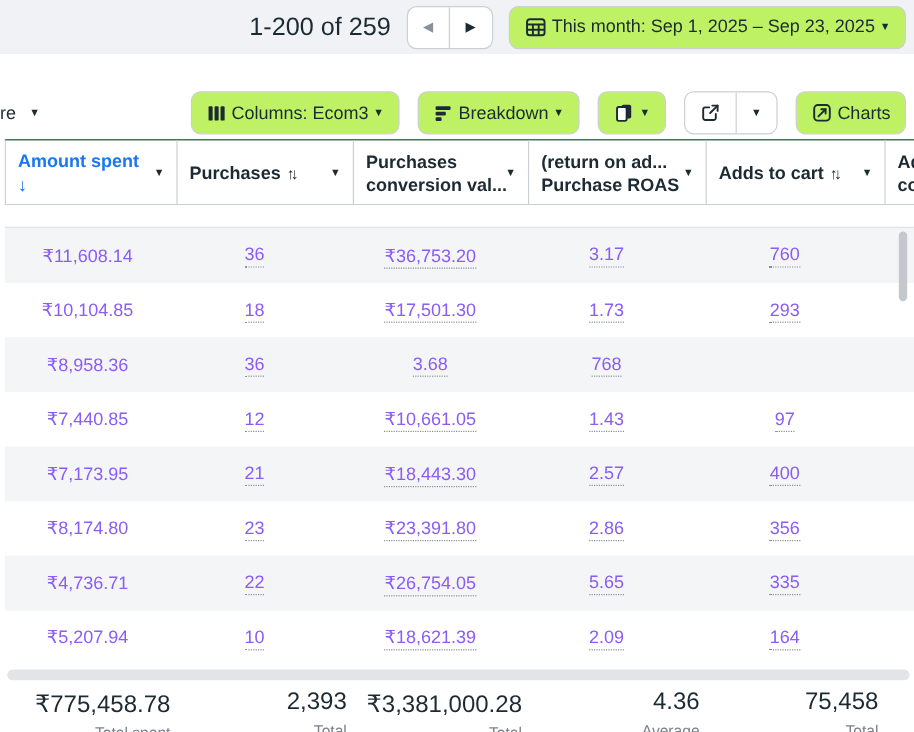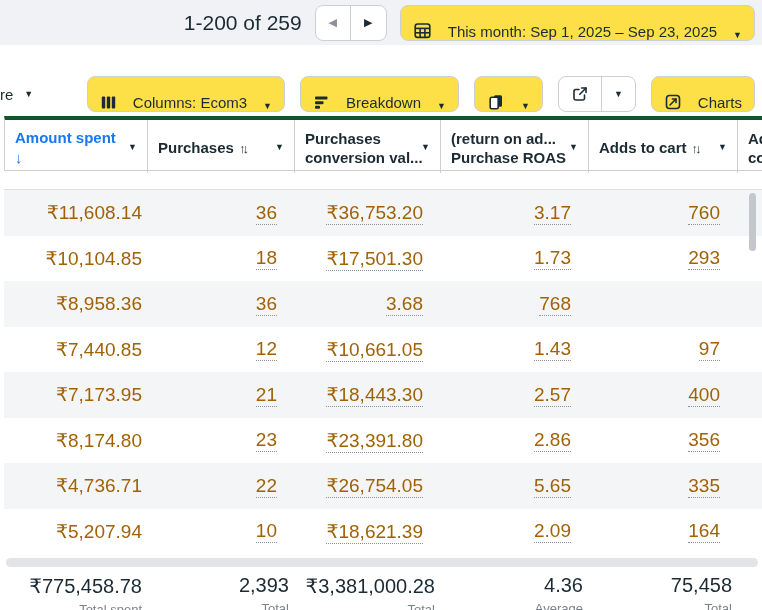--- a/index.html
+++ b/index.html
@@ -20,22 +20,22 @@
     border: 1px solid #ccd0d5; border-radius: 8px; overflow: hidden;
   }
   .pager button {
     width: 35px; border: none; background: transparent; cursor: pointer;
     font-size: 11px; display: flex; align-items: center; justify-content: center;
     font-family: inherit;
   }
   .pager .prev { border-right: 1px solid #ccd0d5; color: #8a9199; }
   .pager .next { color: #1c2b33; }
   .btn {
-    display: flex; align-items: flex-end; gap: 16px; height: 36px;
-    background: #fde047; border: 1px solid #ccd0d5; border-radius: 8px;
+    display: flex; align-items: center; gap: 4px; height: 36px;
+    background: #bef264; border: 1px solid #ccd0d5; border-radius: 8px;
     padding: 0 12px; font-size: 15px; font-weight: 500; color: #1c2b33;
     cursor: pointer; font-family: inherit; white-space: nowrap;
   }
   .caret { font-size: 9px; color: #1c2b33; line-height: 1; }
   .icon svg { display: block; }
   .icon .stroke { fill: none; stroke: #1c2b33; stroke-width: 1.6; }
   .icon .fill { fill: #1c2b33; }
 
   
   .toolbar {
@@ -51,21 +51,21 @@
     display: flex; align-items: center; gap: 15px;
   }
   .seg { display: flex; height: 36px; border: 1px solid #ccd0d5; border-radius: 8px; background:#fff; overflow: hidden; }
   .seg .cell { display: flex; align-items: center; padding: 0 12px; cursor: pointer; }
   .seg .cell + .cell { border-left: 1px solid #ccd0d5; }
 
   
   .table { margin-left: 4px; width: 758px; position: relative; }
   .grid-cols { display: grid; grid-template-columns: 143px 147px 146px 148px 149px 1fr; }
   .thead {
-    border-top: 4px solid #14532d; border-bottom: 1px solid #ccd0d5;
+    border-top: 1px solid #14532d; border-bottom: 1px solid #ccd0d5;
     border-left: 1px solid #ccd0d5; height: 55px; background: #fff;
   }
   .th {
     position: relative; padding: 8px 24px 6px 10px;
     font-weight: 600; font-size: 15px; line-height: 1.28;
     display: flex; flex-direction: column; justify-content: center;
     cursor: pointer;
   }
   .th { border-right: 1px solid #ccd0d5; }
   .th:last-child { border-right: none; }
@@ -74,21 +74,21 @@
   .sort-desc { color: #1877f2; font-size: 15px; font-weight: 600; margin-top: 1px; }
   .sort-pair { letter-spacing: -3px; font-size: 13px; font-weight: 600; margin-left: 5px; }
   .nowrap { white-space: nowrap; }
 
   .gap-strip { height: 19px; background: #fff; border-bottom: 1px solid #dfe1e5; }
 
   .rows { position: relative; }
   .tr { height: 45.5px; align-items: center; }
   .tr:nth-child(odd) { background: #f4f5f6; }
   .tr:nth-child(even) { background: #fff; }
-  .td { text-align: right; padding-right: 17px; font-size: 19px; color: #a16207; }
+  .td { text-align: center; padding-right: 17px; font-size: 15px; color: #8b5cf6; }
   .td.spend { padding-right: 5px; }
   .dotted { border-bottom: 1px dotted #8a9199; padding-bottom: 1px; cursor: pointer; }
   .vthumb {
     position: absolute; right: 6px; top: 3px; width: 7px; height: 58px;
     background: #c4c8cd; border-radius: 4px; cursor: grab;
   }
   .hscroll { height: 9px; margin: 4px 4px 0 2px; background: #e2e4e8; border-radius: 5px; cursor: grab; }
 
   .totals { padding-top: 7px; background: #fff; }
   .tot { text-align: right; padding-right: 5px; }

